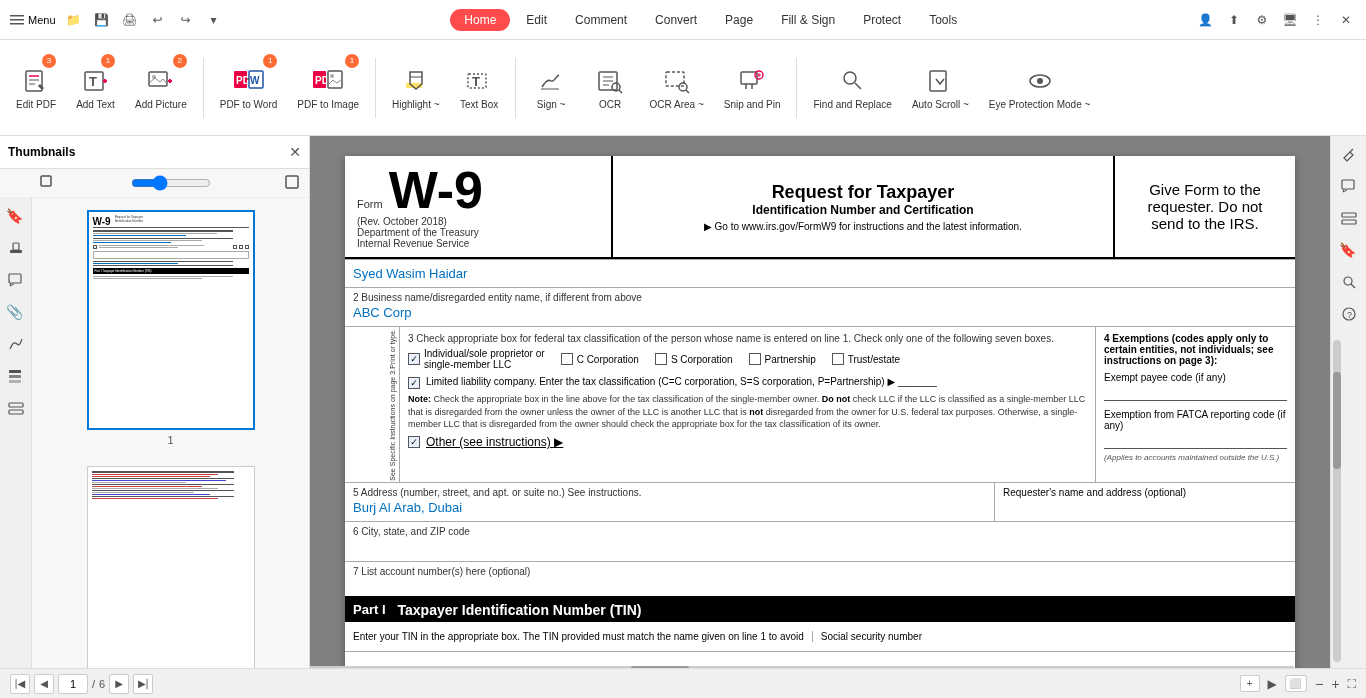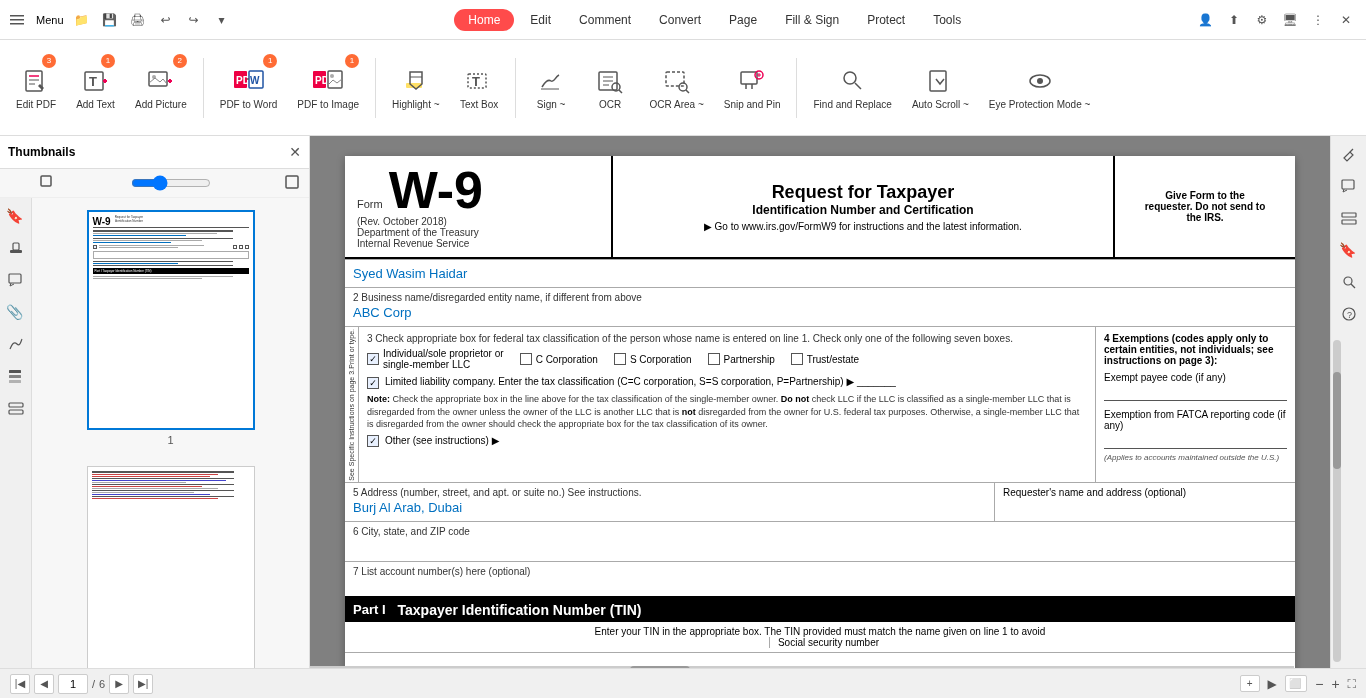--- a/index.html
+++ b/index.html
@@ -11,21 +11,21 @@
       background: #fff;
       display: flex;
       align-items: center;
       justify-content: space-between;
       border-bottom: 1px solid #ddd;
       padding: 0 10px;
     }
     .titlebar-left { display: flex; align-items: center; gap: 8px; }
     .titlebar-center { display: flex; align-items: center; gap: 4px; }
     .titlebar-right { display: flex; align-items: center; gap: 8px; }
-    .menu-btn { font-size: 11px; display: flex; align-items: center; gap: 12px; cursor: pointer; }
+    .menu-btn { font-size: 11px; display: flex; align-items: center; gap: 4px; cursor: pointer; }
     .icon-btn { width: 20px; height: 20px; display: flex; align-items: center; justify-content: center; cursor: pointer; color: #555; }
     .nav-tab {
       padding: 4px 12px;
       font-size: 12px;
       cursor: pointer;
       border-radius: 3px;
       color: #333;
     }
     .nav-tab.active {
       background: #ff4b4b;
@@ -221,22 +221,22 @@
       font-weight: bold;
       color: #000;
     }
     .w9-irs-link {
       font-size: 10px;
       margin-top: 4px;
     }
     .w9-right-block {
       width: 180px;
       padding: 25px;
-      font-size: 10px;
-      font-weight: bold;
+      font-size: 15px;
+      font-weight: normal;
       text-align: center;
       display: flex;
       align-items: center;
       justify-content: center;
     }
     .w9-field-row {
       padding: 4px 8px;
       border-bottom: 1px solid #aaa;
     }
     .w9-field-label {
@@ -244,20 +244,21 @@
       color: #333;
     }
     .w9-field-value {
       font-size: 13px;
       color: #0070c0;
       padding: 2px 0;
     }
     .w9-section-3 {
       display: flex;
       border-bottom: 1px solid #aaa;
+      padding-left: 41px;
     }
     .w9-section-3-content {
       flex: 1;
       padding: 6px 8px;
     }
     .w9-section-3-right {
       width: 200px;
       border-left: 1px solid #aaa;
       padding: 6px 8px;
       font-size: 10px;
@@ -338,21 +339,20 @@
       font-weight: bold;
     }
     .w9-tin-row {
       display: flex;
       border-bottom: 1px solid #aaa;
       font-size: 10px;
       padding: 4px 8px;
       min-height: 30px;
       align-items: center;
       border-top: none;
-      flex-direction: column;
     }
 
     
     .right-panel {
       width: 36px;
       background: #f0f0f0;
       border-left: 1px solid #ddd;
       display: flex;
       flex-direction: column;
       align-items: center;
@@ -833,21 +833,21 @@
             <div class="checkbox-box checkbox-checked" style="margin-top:1px;flex-shrink:0;">✓</div>
             <span style="font-size:10px;">Limited liability company. Enter the tax classification (C=C corporation, S=S corporation, P=Partnership) ▶ _______</span>
           </div>
 
           <div class="w9-note">
             <b>Note:</b> Check the appropriate box in the line above for the tax classification of the single-member owner. <b>Do not</b> check LLC if the LLC is classified as a single-member LLC that is disregarded from the owner unless the owner of the LLC is another LLC that is <b>not</b> disregarded from the owner for U.S. federal tax purposes. Otherwise, a single-member LLC that is disregarded from the owner should check the appropriate box for the tax classification of its owner.
           </div>
 
           <div style="display:flex;align-items:center;gap:6px;margin-top:4px;">
             <div class="checkbox-box checkbox-checked">✓</div>
-            <span style="font-size:10px;">Other (see instructions) ▶</span>
+            <span style="font-size:12px;text-decoration:underline;">Other (see instructions) ▶</span>
           </div>
         </div>
 
         <div class="w9-section-3-right">
           <div style="font-size:10px;font-weight:bold;margin-bottom:6px;">4  Exemptions (codes apply only to certain entities, not individuals; see instructions on page 3):</div>
           <div style="font-size:10px;margin-bottom:2px;">Exempt payee code (if any)</div>
           <div style="border-bottom:1px solid #555;margin-bottom:8px;height:16px;"></div>
           <div style="font-size:10px;margin-bottom:2px;">Exemption from FATCA reporting code (if any)</div>
           <div style="border-bottom:1px solid #555;margin-bottom:4px;height:16px;"></div>
           <div style="font-size:8px;color:#555;font-style:italic;">(Applies to accounts maintained outside the U.S.)</div>

